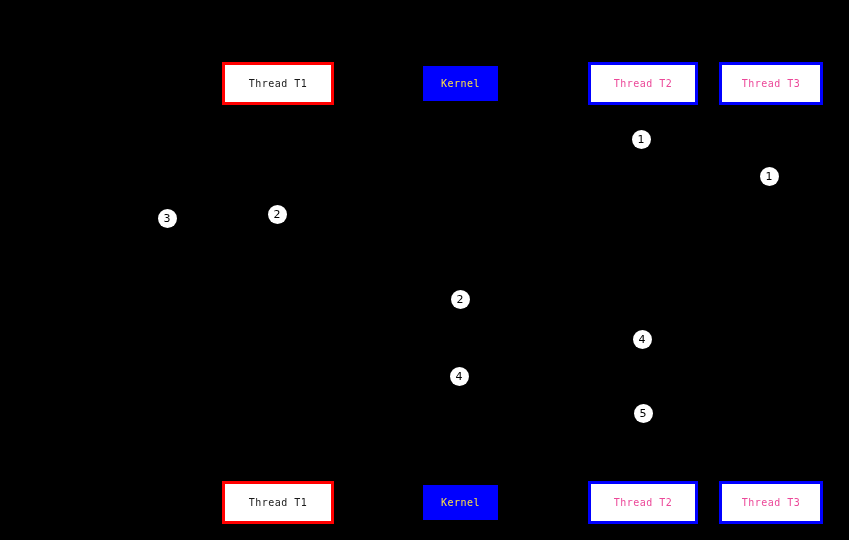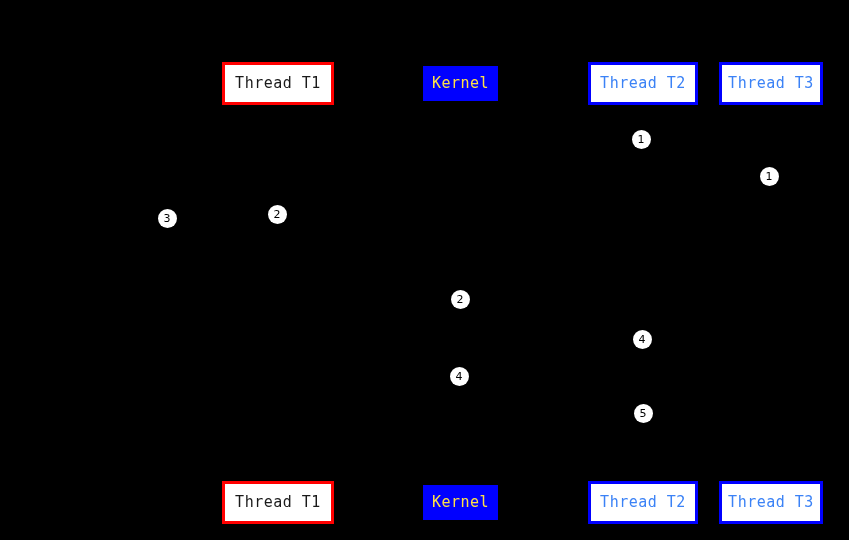--- a/index.html
+++ b/index.html
@@ -20,34 +20,34 @@
   .participant {
     position: absolute;
     box-sizing: border-box;
     display: flex;
     align-items: center;
     justify-content: center;
     white-space: nowrap;
     letter-spacing: 0.5px;
   }
   .participant .plabel {
-    font-size: 15px;
+    font-size: 10px;
     line-height: 1;
   }
   
   .style-red {
     background: #ffffff;
     border: 3px solid #ff0000;
     color: #1a1a1a;
   }
   
   .style-blue-outline {
     background: #ffffff;
     border: 3px solid #0000ff;
-    color: #3b82f6;
+    color: #ec4899;
   }
   
   .style-blue-solid {
     background: #0000ff;
     border: 0 solid #0000ff;
     color: #fde047;
   }
   
   .lifeline {
     position: absolute;

